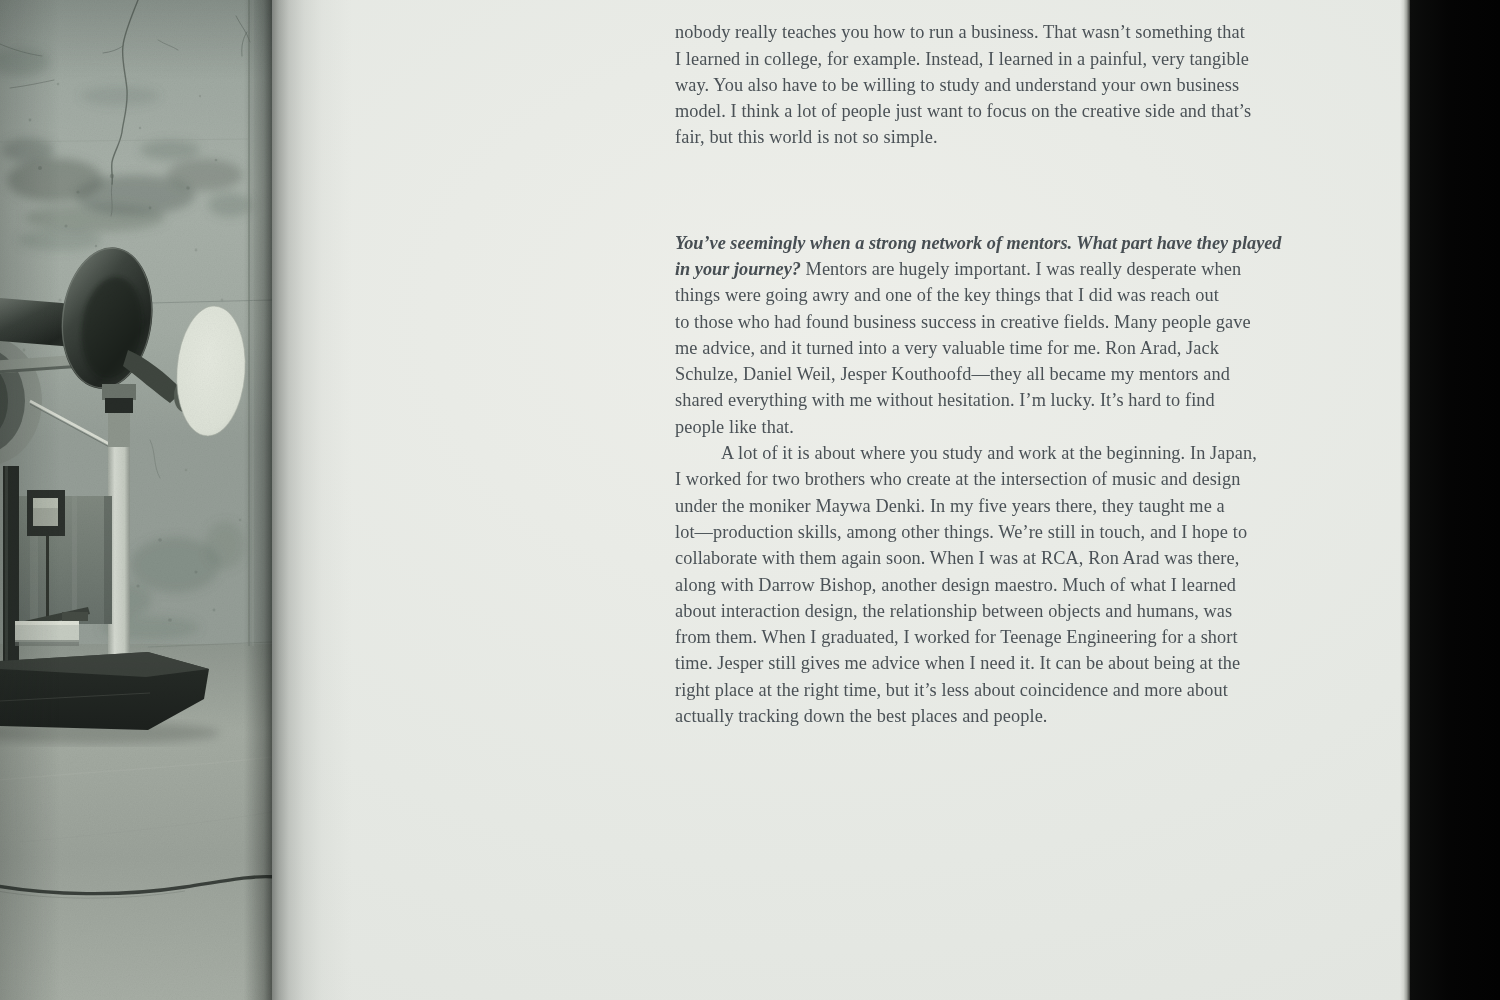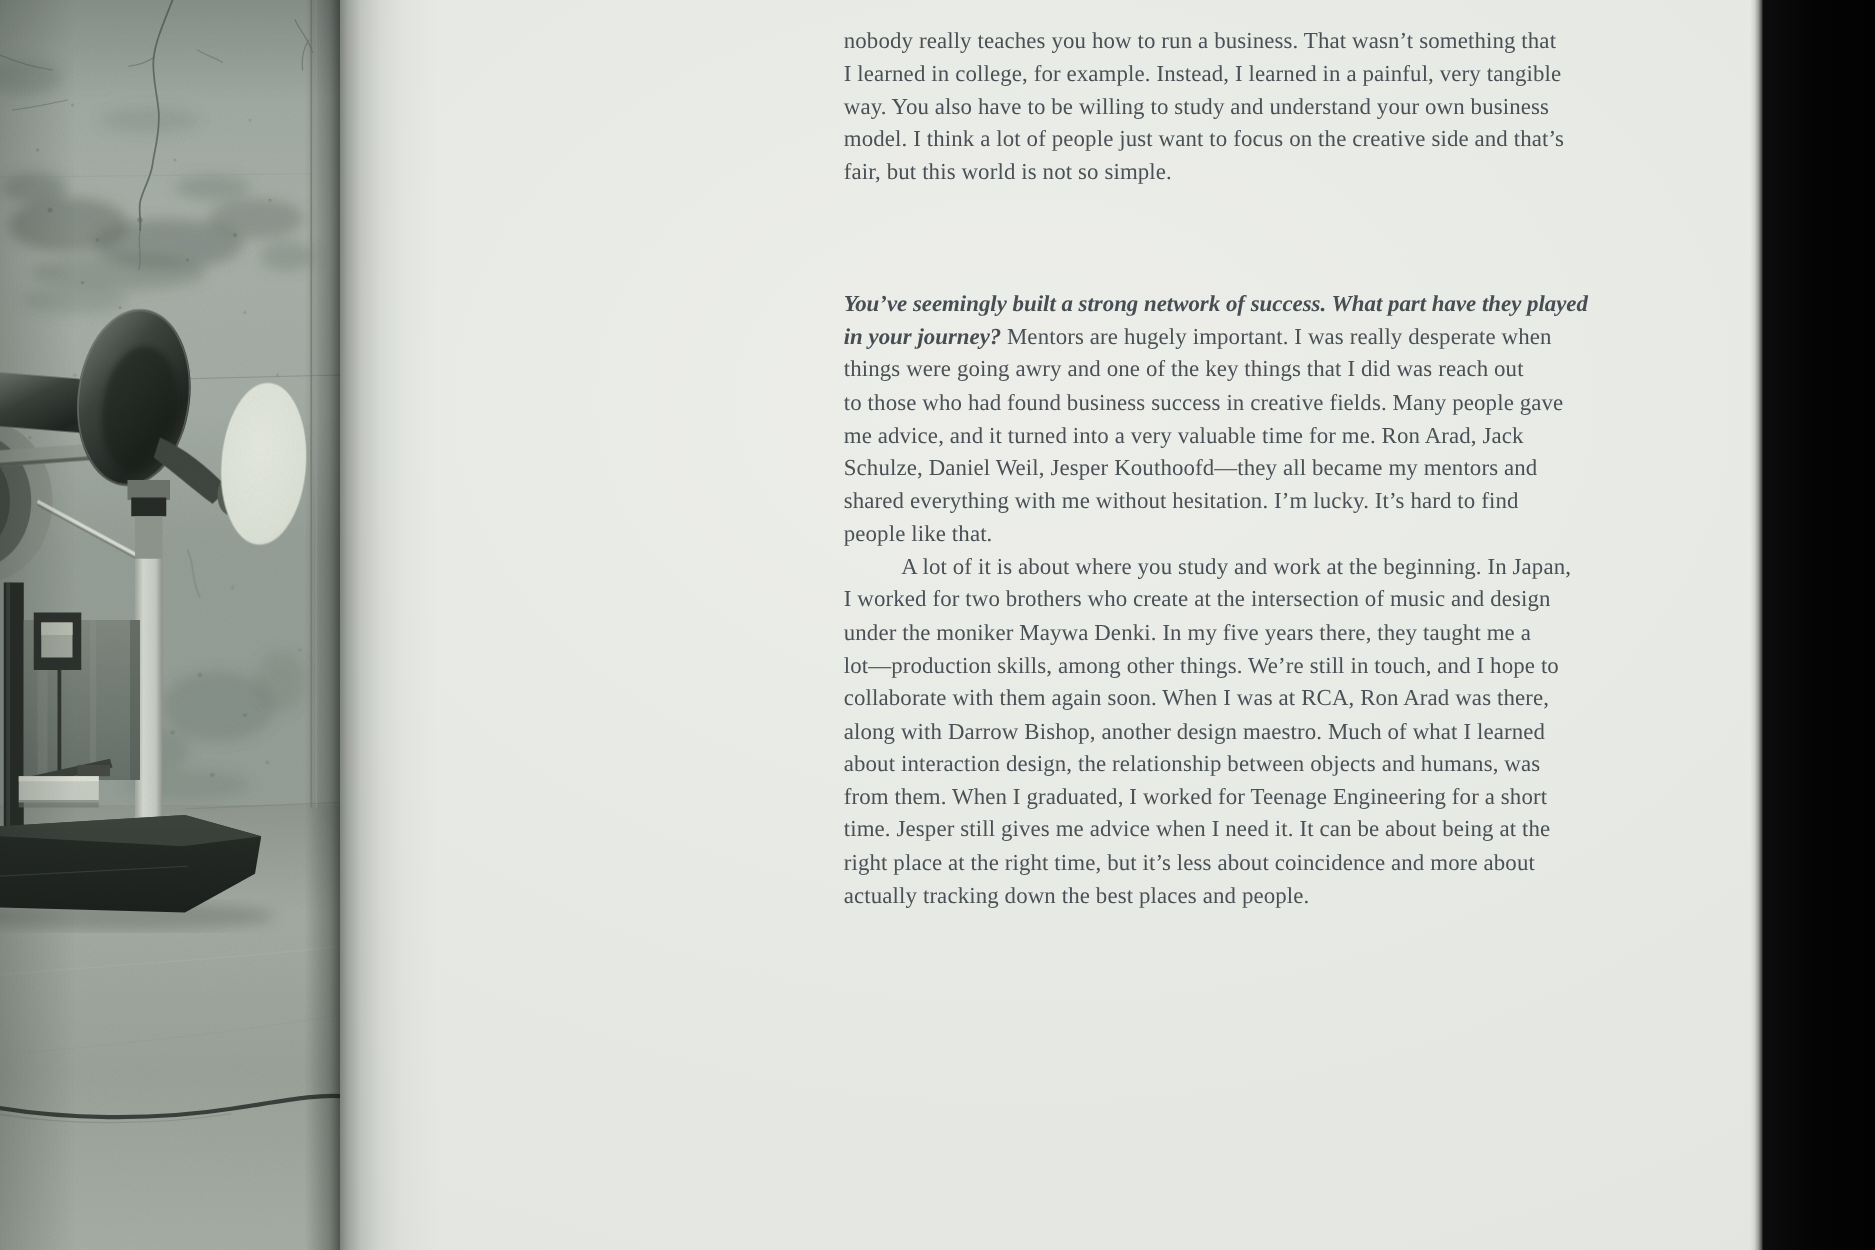--- a/index.html
+++ b/index.html
@@ -250,21 +250,21 @@
   <div class="right-page">
     <div class="gutter-shadow"></div>
 
     <div class="text-block">
       <p class="para">nobody really teaches you how to run a business. That wasn’t something that
 I learned in college, for example. Instead, I learned in a painful, very tangible
 way. You also have to be willing to study and understand your own business
 model. I think a lot of people just want to focus on the creative side and that’s
 fair, but this world is not so simple.</p>
 
-      <p class="para"><span class="question">You’ve seemingly built a strong network of success. What part have they played
+      <p class="para"><span class="question">You’ve seemingly when a strong network of mentors. What part have they played
 in your journey? </span><span>Mentors are hugely important. I was really desperate when
 things were going awry and one of the key things that I did was reach out
 to those who had found business success in creative fields. Many people gave
 me advice, and it turned into a very valuable time for me. Ron Arad, Jack
 Schulze, Daniel Weil, Jesper Kouthoofd—they all became my mentors and
 shared everything with me without hesitation. I’m lucky. It’s hard to find
 people like that.
    A lot of it is about where you study and work at the beginning. In Japan,
 I worked for two brothers who create at the intersection of music and design
 under the moniker Maywa Denki. In my five years there, they taught me a

